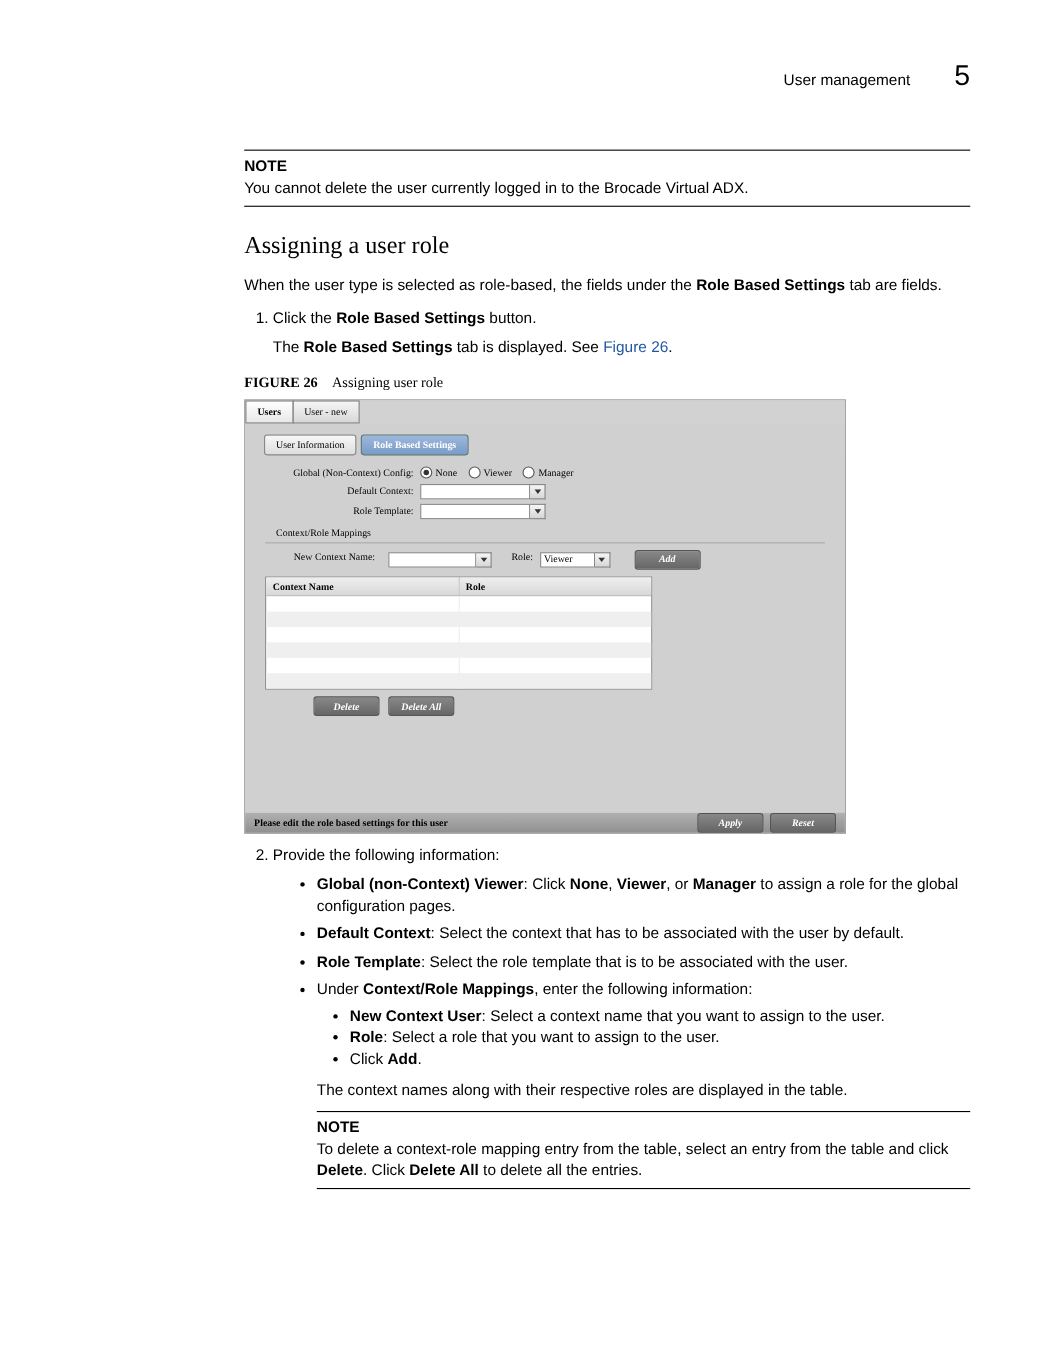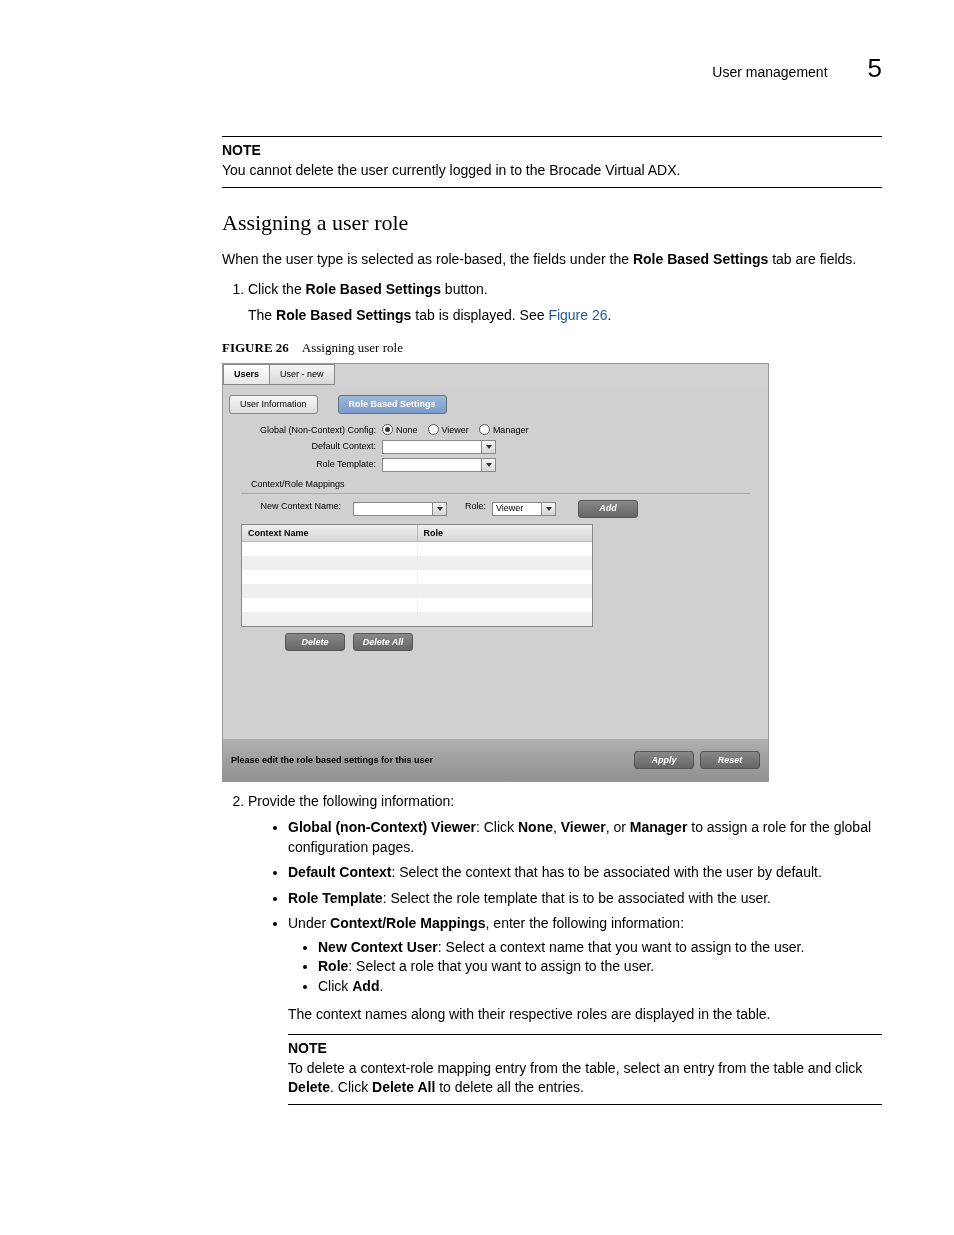--- a/index.html
+++ b/index.html
@@ -33,37 +33,37 @@
   ol.steps { padding-left: 26px; margin: 10px 0; }
   ol.steps > li { margin-bottom: 10px; }
   .step-body { margin-top: 6px; margin-left: 0; }
   .fig-caption { font-family: Liberation Serif, serif; font-size: 13px; margin: 14px 0 6px 0; }
   .fig-caption .fig-label { font-weight: bold; }
 
   
   .screenshot {
     width: 545px;
     background: linear-gradient(#dcdcdc,#c8c8c8);
-    font-family: Liberation Sans, sans-serif;
+    font-family: Liberation Serif, serif;
     font-size: 9px;
     color: #000;
     border: 1px solid #999;
     margin: 0 0 10px 0;
   }
   .ss-tabs { display:flex; background:#d2d2d2; }
   .ss-tab {
     padding: 3px 10px;
     border: 1px solid #888;
     background: linear-gradient(#f5f5f5,#d8d8d8);
     margin-right:-1px;
     font-size:9px;
   }
   .ss-tab.active { font-weight:bold; background:linear-gradient(#fff,#e8e8e8); }
   .ss-inner { background:#d0d0d0; padding:6px 6px 0 6px; }
-  .ss-subtabs { display:flex; gap:20px; margin:4px 0 10px 0; }
+  .ss-subtabs { display:flex; gap:4px; margin:4px 0 10px 11px; }
   .ss-subtab {
     display:inline-block; padding:2px 10px; font-size:9px;
     border:1px solid #888; border-radius:3px;
     background:linear-gradient(#f8f8f8,#ddd);
   }
   .ss-subtab.active {
     background:linear-gradient(#9db8dc,#7a9cc8);
     color:#fff; border-color:#577;
     font-weight:bold;
   }
@@ -106,21 +106,21 @@
   .ss-th:last-child { border-right:none; }
   .ss-tr { display:flex; height:14px; }
   .ss-tr.alt { background:#efefef; }
   .ss-td { flex:1; border-right:1px solid #eee; }
   .ss-td:last-child{border-right:none;}
   .ss-action-row { display:flex; gap:8px; margin:4px 0 0 44px; }
   .ss-filler { height:80px; }
   .ss-status {
     display:flex; justify-content:space-between; align-items:center;
     background:linear-gradient(#b0b0b0,#909090);
-    padding:12px 8px; font-size:9px; font-weight:bold; color:#000;
+    padding:0 8px; font-size:9px; font-weight:bold; color:#000;
   }
   .ss-status-btns { display:flex; gap:6px; }
 
   ul.bullets { list-style: disc; padding-left: 40px; margin:6px 0; }
   ul.bullets > li { margin:6px 0; }
   ul.bullets ul { list-style: disc; padding-left: 30px; margin:4px 0;}
   .note-block.inner { margin-left:0; margin-top:10px;}
 </style>
 </head>
 <body>

